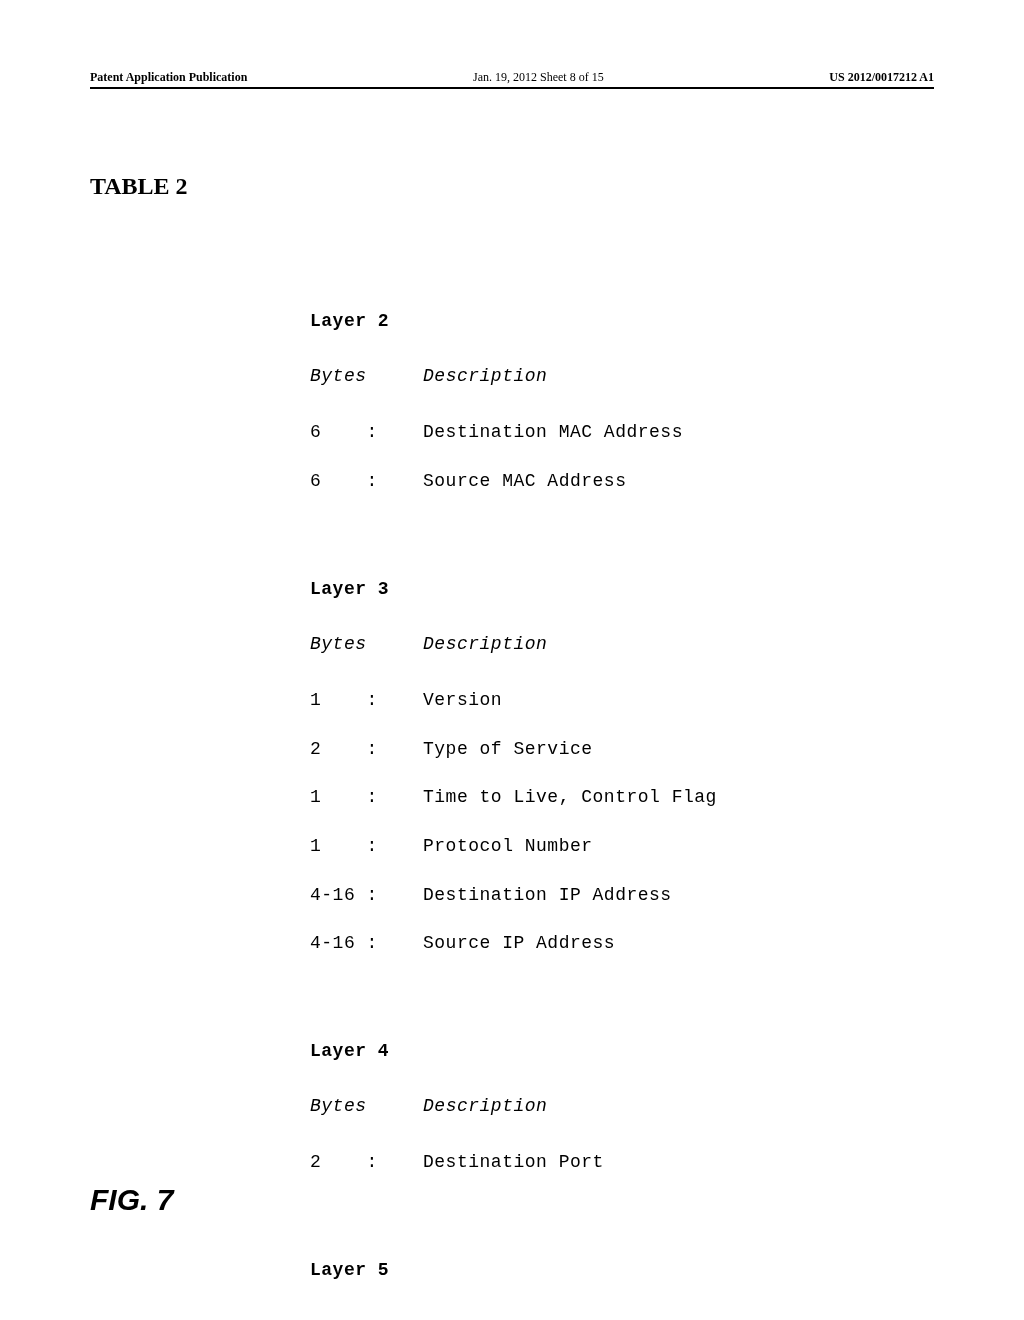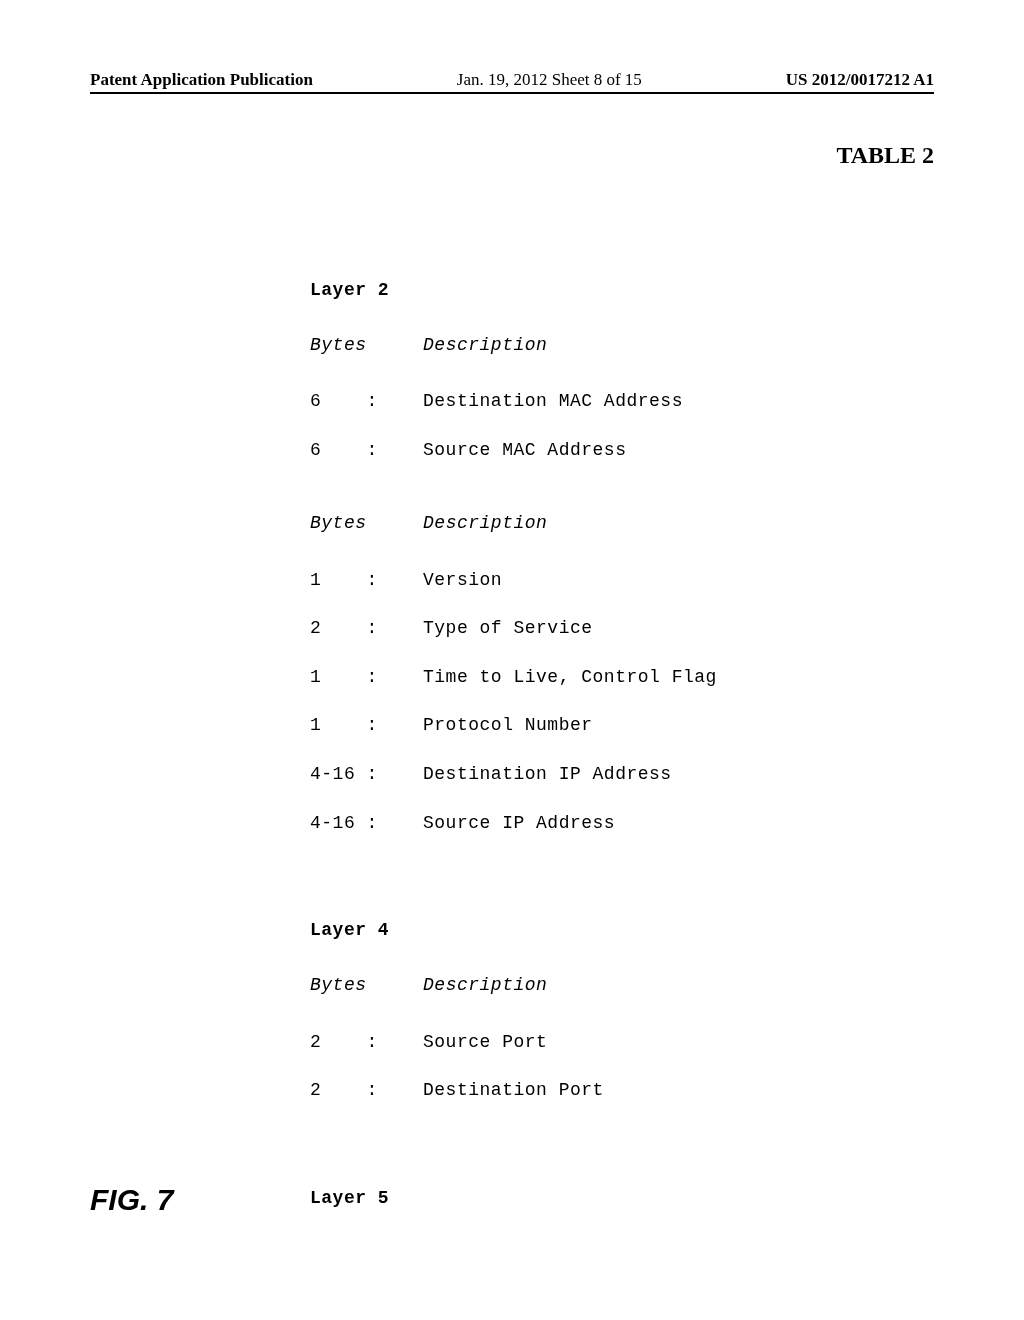--- a/index.html
+++ b/index.html
@@ -15,31 +15,31 @@
     color: #000;
     position: relative;
   }
   .page {
     padding: 70px 90px 0 90px;
   }
   .header-line {
     display: flex;
     justify-content: space-between;
     align-items: baseline;
-    font-size: 17px;
+    font-size: 12px;
     border-bottom: 2.5px solid #000;
     padding-bottom: 2px;
-    margin-bottom: 48px;
+    margin-bottom: 84px;
     font-family: Liberation Serif, serif;
   }
   .header-left { font-weight: bold; }
   .header-mid { }
   .header-right { font-weight: bold; }
   .table-title {
-    text-align: right;
+    text-align: left;
     font-weight: bold;
     font-size: 24px;
     margin-bottom: 50px;
     font-family: "Times New Roman", serif;
   }
   .mono-block {
     font-family: "Courier New", monospace;
     font-size: 18px;
     white-space: pre;
     margin-left: 220px;
@@ -78,31 +78,31 @@
   </div>
 
   <div class="table-title">TABLE 2</div>
 
   <div class="mono-block">
 <div class="layer-heading">Layer 2</div>
 <div class="col-heading"><span>Bytes</span>     <span>Description</span></div>
 <div class="row">6    :    Destination MAC Address</div>
 <div class="row">6    :    Source MAC Address</div>
 
+<div class="layer-heading">Layer 3</div>
 <div class="col-heading"><span>Bytes</span>     <span>Description</span></div>
 <div class="row">1    :    Version</div>
 <div class="row">2    :    Type of Service</div>
 <div class="row">1    :    Time to Live, Control Flag</div>
 <div class="row">1    :    Protocol Number</div>
 <div class="row">4-16 :    Destination IP Address</div>
 <div class="row">4-16 :    Source IP Address</div>
 
 <div class="layer-heading">Layer 4</div>
 <div class="col-heading"><span>Bytes</span>     <span>Description</span></div>
-<div class="row">2    :    Source Port</div>
 <div class="row">2    :    Destination Port</div>
 
 <div class="layer-heading">Layer 5</div>
 
 
 
   </div>
 
 </div>
 

